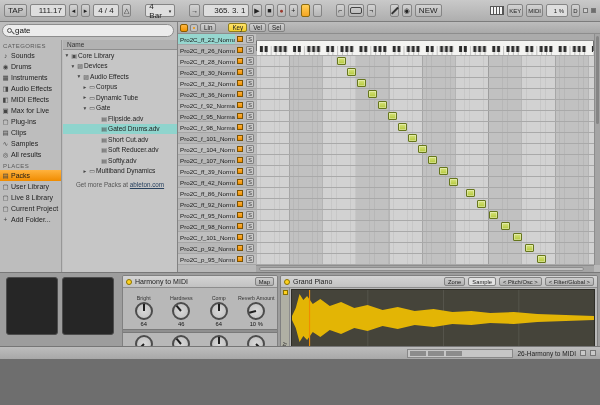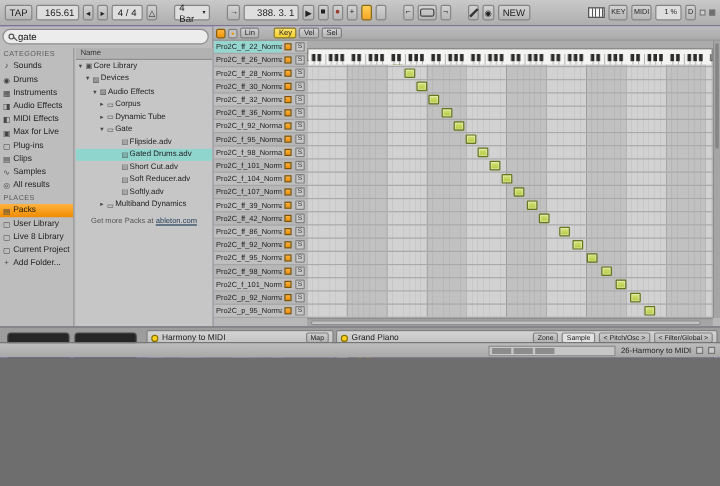--- a/index.html
+++ b/index.html
@@ -1,17 +1,17 @@
 <!DOCTYPE html>
 <html><head>
 <meta charset="utf-8">
 <style>
   html,body{margin:0;padding:0;background:#6e6e6e;}
   *{box-sizing:border-box;font-family:"Liberation Sans",sans-serif;}
-  .app{position:relative;width:600px;height:298px;background:#8b5cf6;overflow:hidden;
+  .app{position:relative;width:600px;height:359px;background:#8b5cf6;overflow:hidden;
        -webkit-user-select:none;user-select:none;}
   
   .toolbar{position:absolute;left:0;top:0;width:600px;height:22px;
     background:linear-gradient(#c9c9c9,#aeaeae);border-bottom:1px solid #7c7c7c;
     display:flex;align-items:center;gap:3px;padding:0 4px;font-size:8px;color:#222;}
   .tbtn{height:13px;min-width:13px;padding:0 3px;display:flex;align-items:center;justify-content:center;
     background:linear-gradient(#d2d2d2,#b6b6b6);border:1px solid #858585;border-radius:2px;font-size:8px;}
   .tfield{height:13px;padding:0 3px;display:flex;align-items:center;justify-content:flex-end;
     background:#dedede;border:1px solid #858585;border-radius:2px;font-size:8px;}
   .tempo{width:36px;}
@@ -135,33 +135,33 @@
   .chainbox i{width:16px;height:5px;background:#8c8c8c;display:block;}
   .sbsq{width:6px;height:6px;border:1px solid #777;background:#c9c9c9;}
 </style>
 </head>
 <body>
 
 <div class="app">
 
   <div class="toolbar">
     <div class="tbtn">TAP</div>
-    <div class="tfield tempo">165.61</div>
+    <div class="tfield tempo">111.17</div>
     <div class="tbtn small">◂</div>
     <div class="tbtn small">▸</div>
     <div class="tfield timesig">4 / 4</div>
     <div class="tbtn small">△</div>
     <div class="spacer"></div>
     <div class="tfield quant">
       <span>4 Bar</span>
       <span style="font-size:5px;">▾</span>
     </div>
     <div class="spacer"></div>
     <div class="tbtn small">→</div>
-    <div class="tfield pos">388. 3. 1</div>
+    <div class="tfield pos">365. 3. 1</div>
     <div class="tbtn small">▶</div>
     <div class="tbtn small">■</div>
     <div class="tbtn small rec-dot">●</div>
     <div class="tbtn small">+</div>
     <div class="tbtn small on"></div>
     <div class="tbtn small"></div>
     <div class="spacer"></div>
     <div class="tbtn small">⌐</div>
     <div class="tbtn small">
         <span class="loopico"></span>

